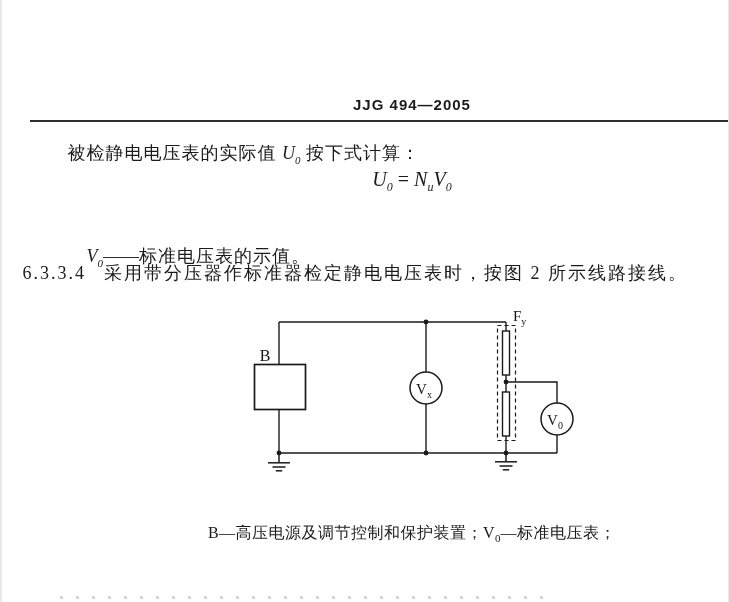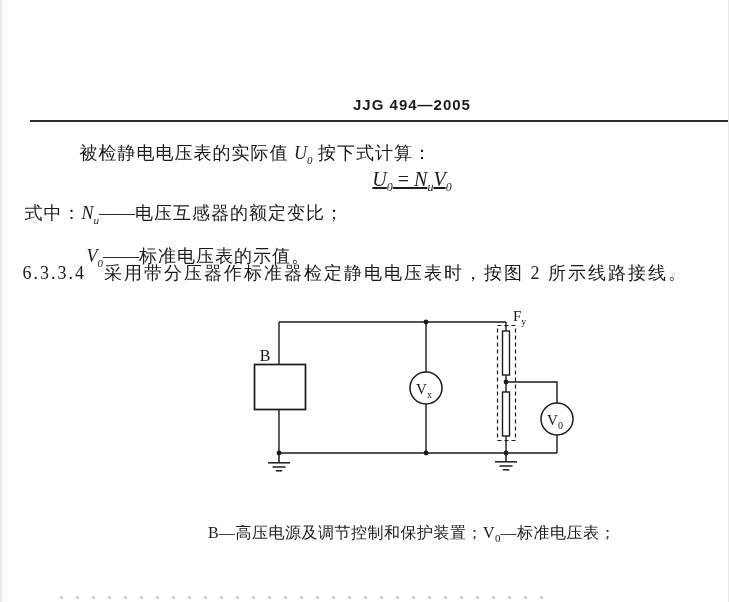--- a/index.html
+++ b/index.html
@@ -28,31 +28,28 @@
 </style>
 </head>
 <body>
 
 <div class="page">
 
   <div class="abs center-block hdr" style="top:96px;">JJG 494—2005</div>
 
   <div class="abs rule"></div>
 
-  <div class="abs body-text" style="left:78px;top:141px;">
+  <div class="abs body-text" style="left:66px;top:141px;">
     <span>被检静电电压表的实际值 </span><span class="var"><span>U</span><sub class="s">0</sub></span><span> 按下式计算：</span>
   </div>
 
-  <div class="abs center-block formula" style="top:168px;text-decoration:underline;">
+  <div class="abs center-block formula" style="top:168px;">
     <span class="var"><span>U</span><sub class="s">0</sub></span><span> = </span><span class="var"><span>N</span><sub class="s">u</sub></span><span class="var"><span>V</span><sub class="s">0</sub></span>
   </div>
 
-  <div class="abs body-text" style="left:23px;top:201px;">
-    <span>式中：</span><span class="var"><span>N</span><sub class="s">u</sub></span><span class="dash">——</span><span>电压互感器的额定变比；</span>
-  </div>
 
   <div class="abs body-text" style="left:85px;top:244px;">
     <span class="var"><span>V</span><sub class="s">0</sub></span><span class="dash">——</span><span>标准电压表的示值。</span>
   </div>
 
   <div class="abs body-text" style="left:21px;top:261px;letter-spacing:2px;">
     <span>6.3.3.4</span><span style="display:inline-block;width:18px;"></span><span>采用带分压器作标准器检定静电电压表时，按图 2 所示线路接线。</span>
   </div>
 
   <svg class="abs" style="left:0;top:0;" width="729" height="602" viewBox="0 0 729 602">

